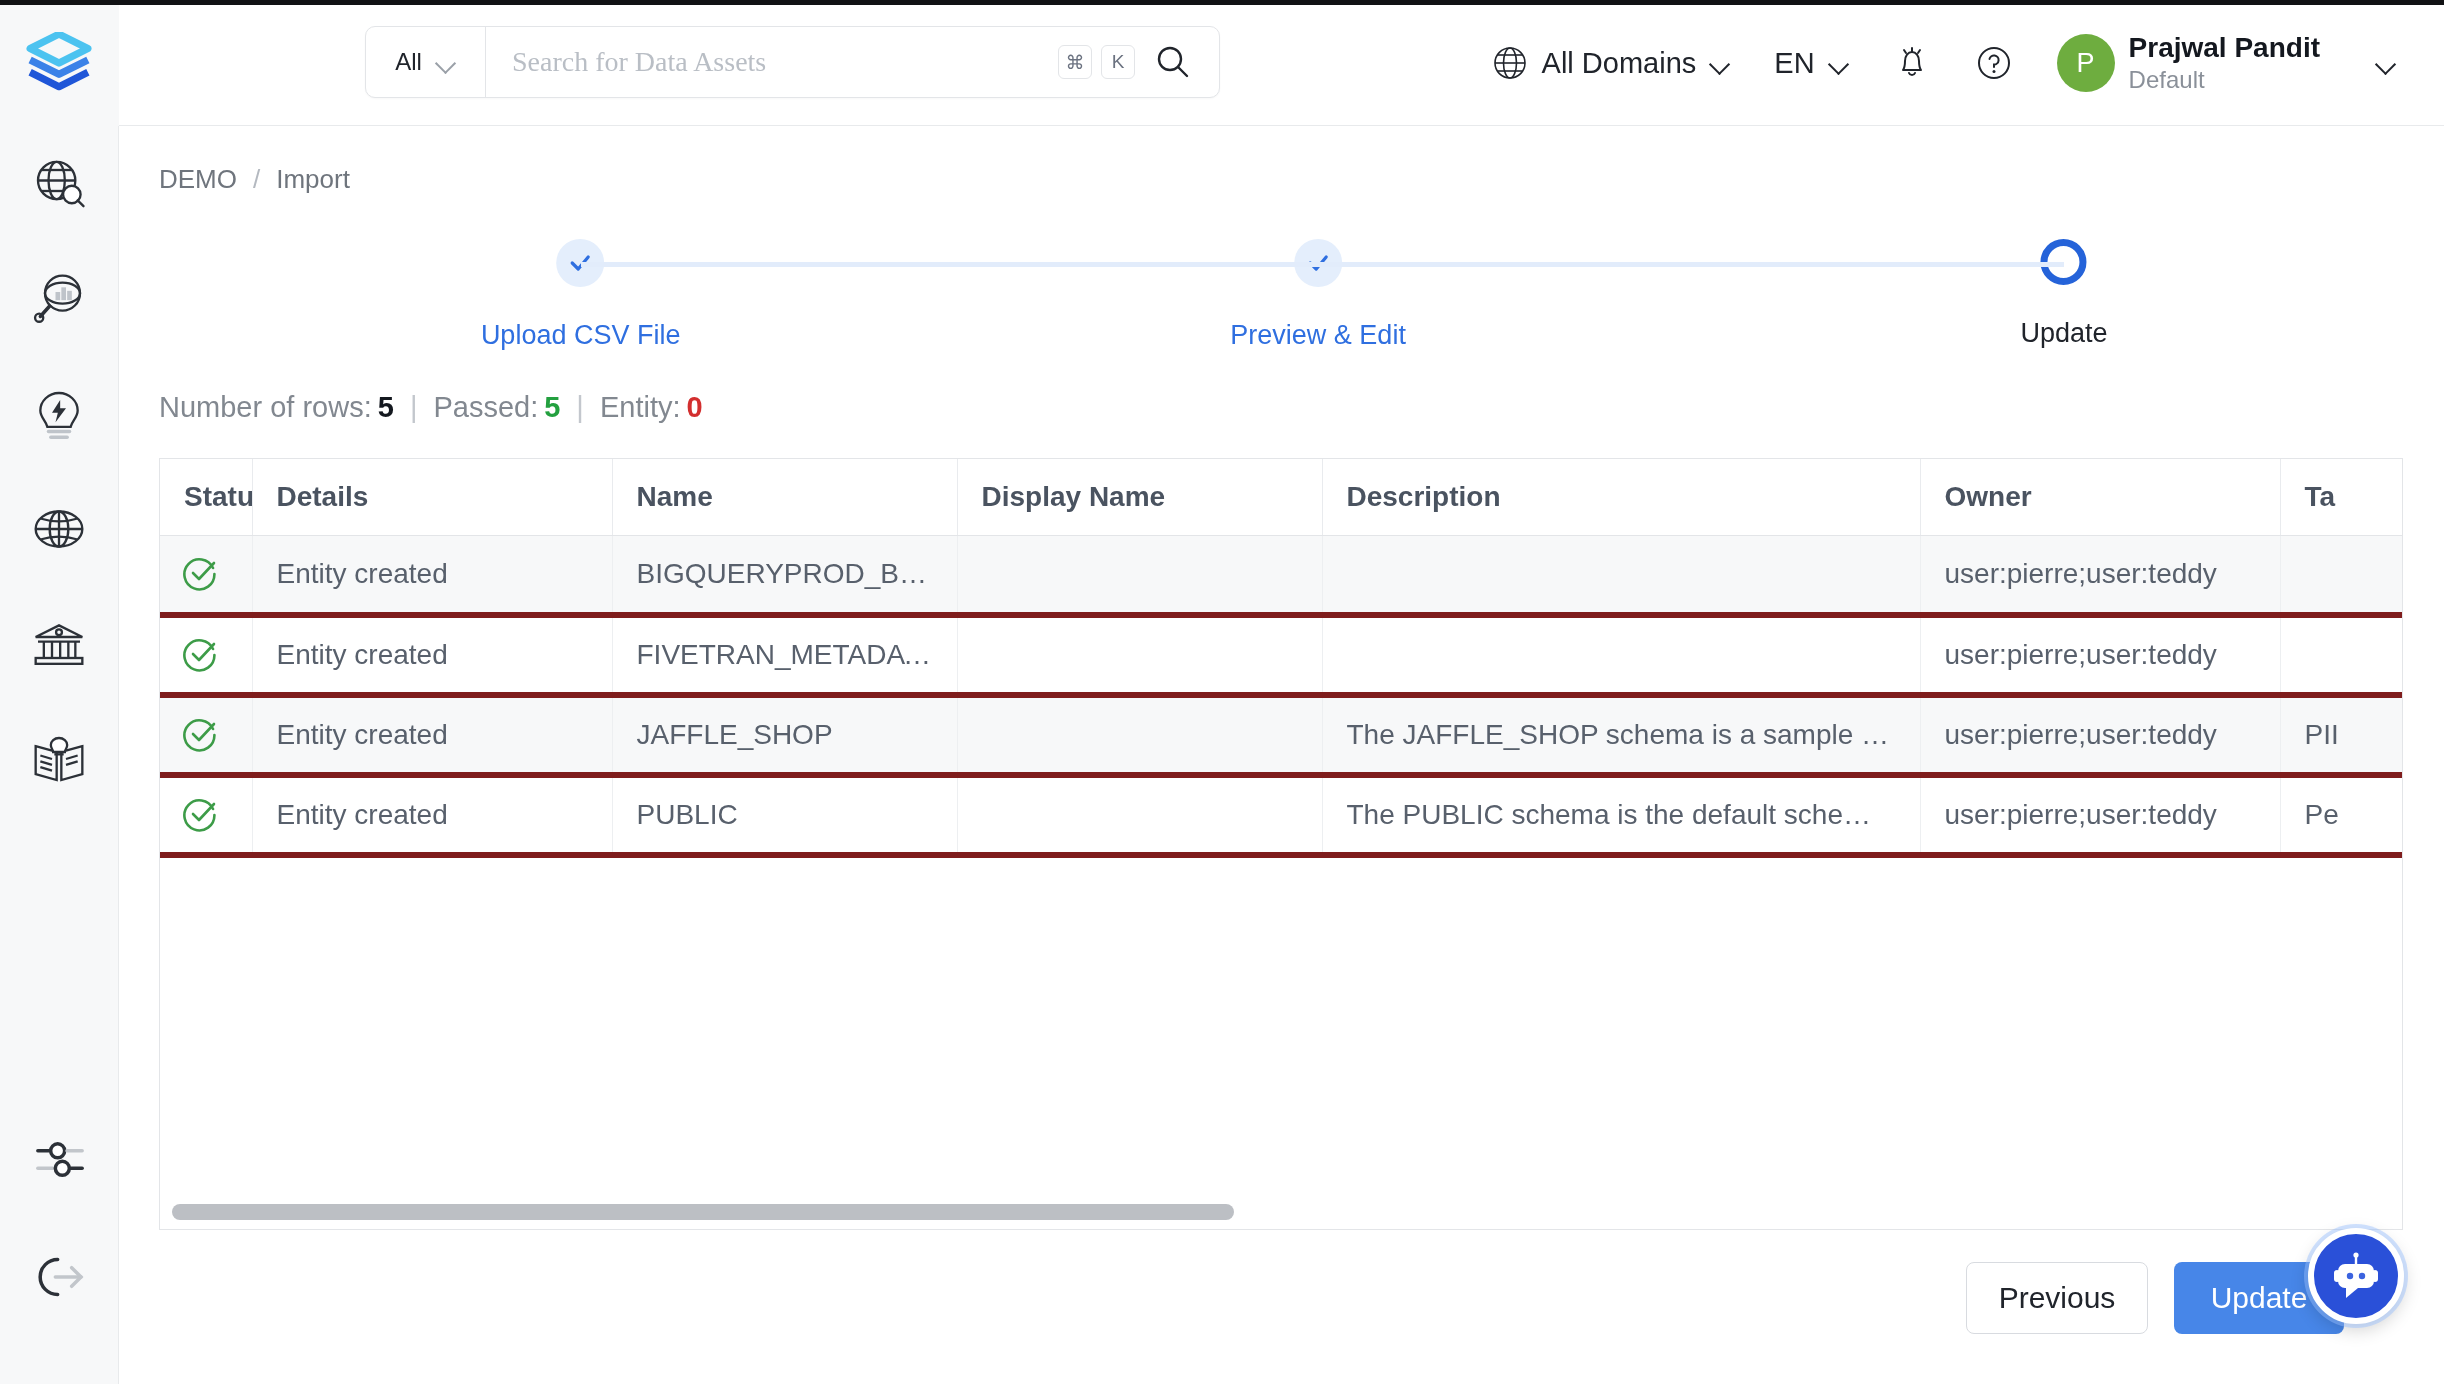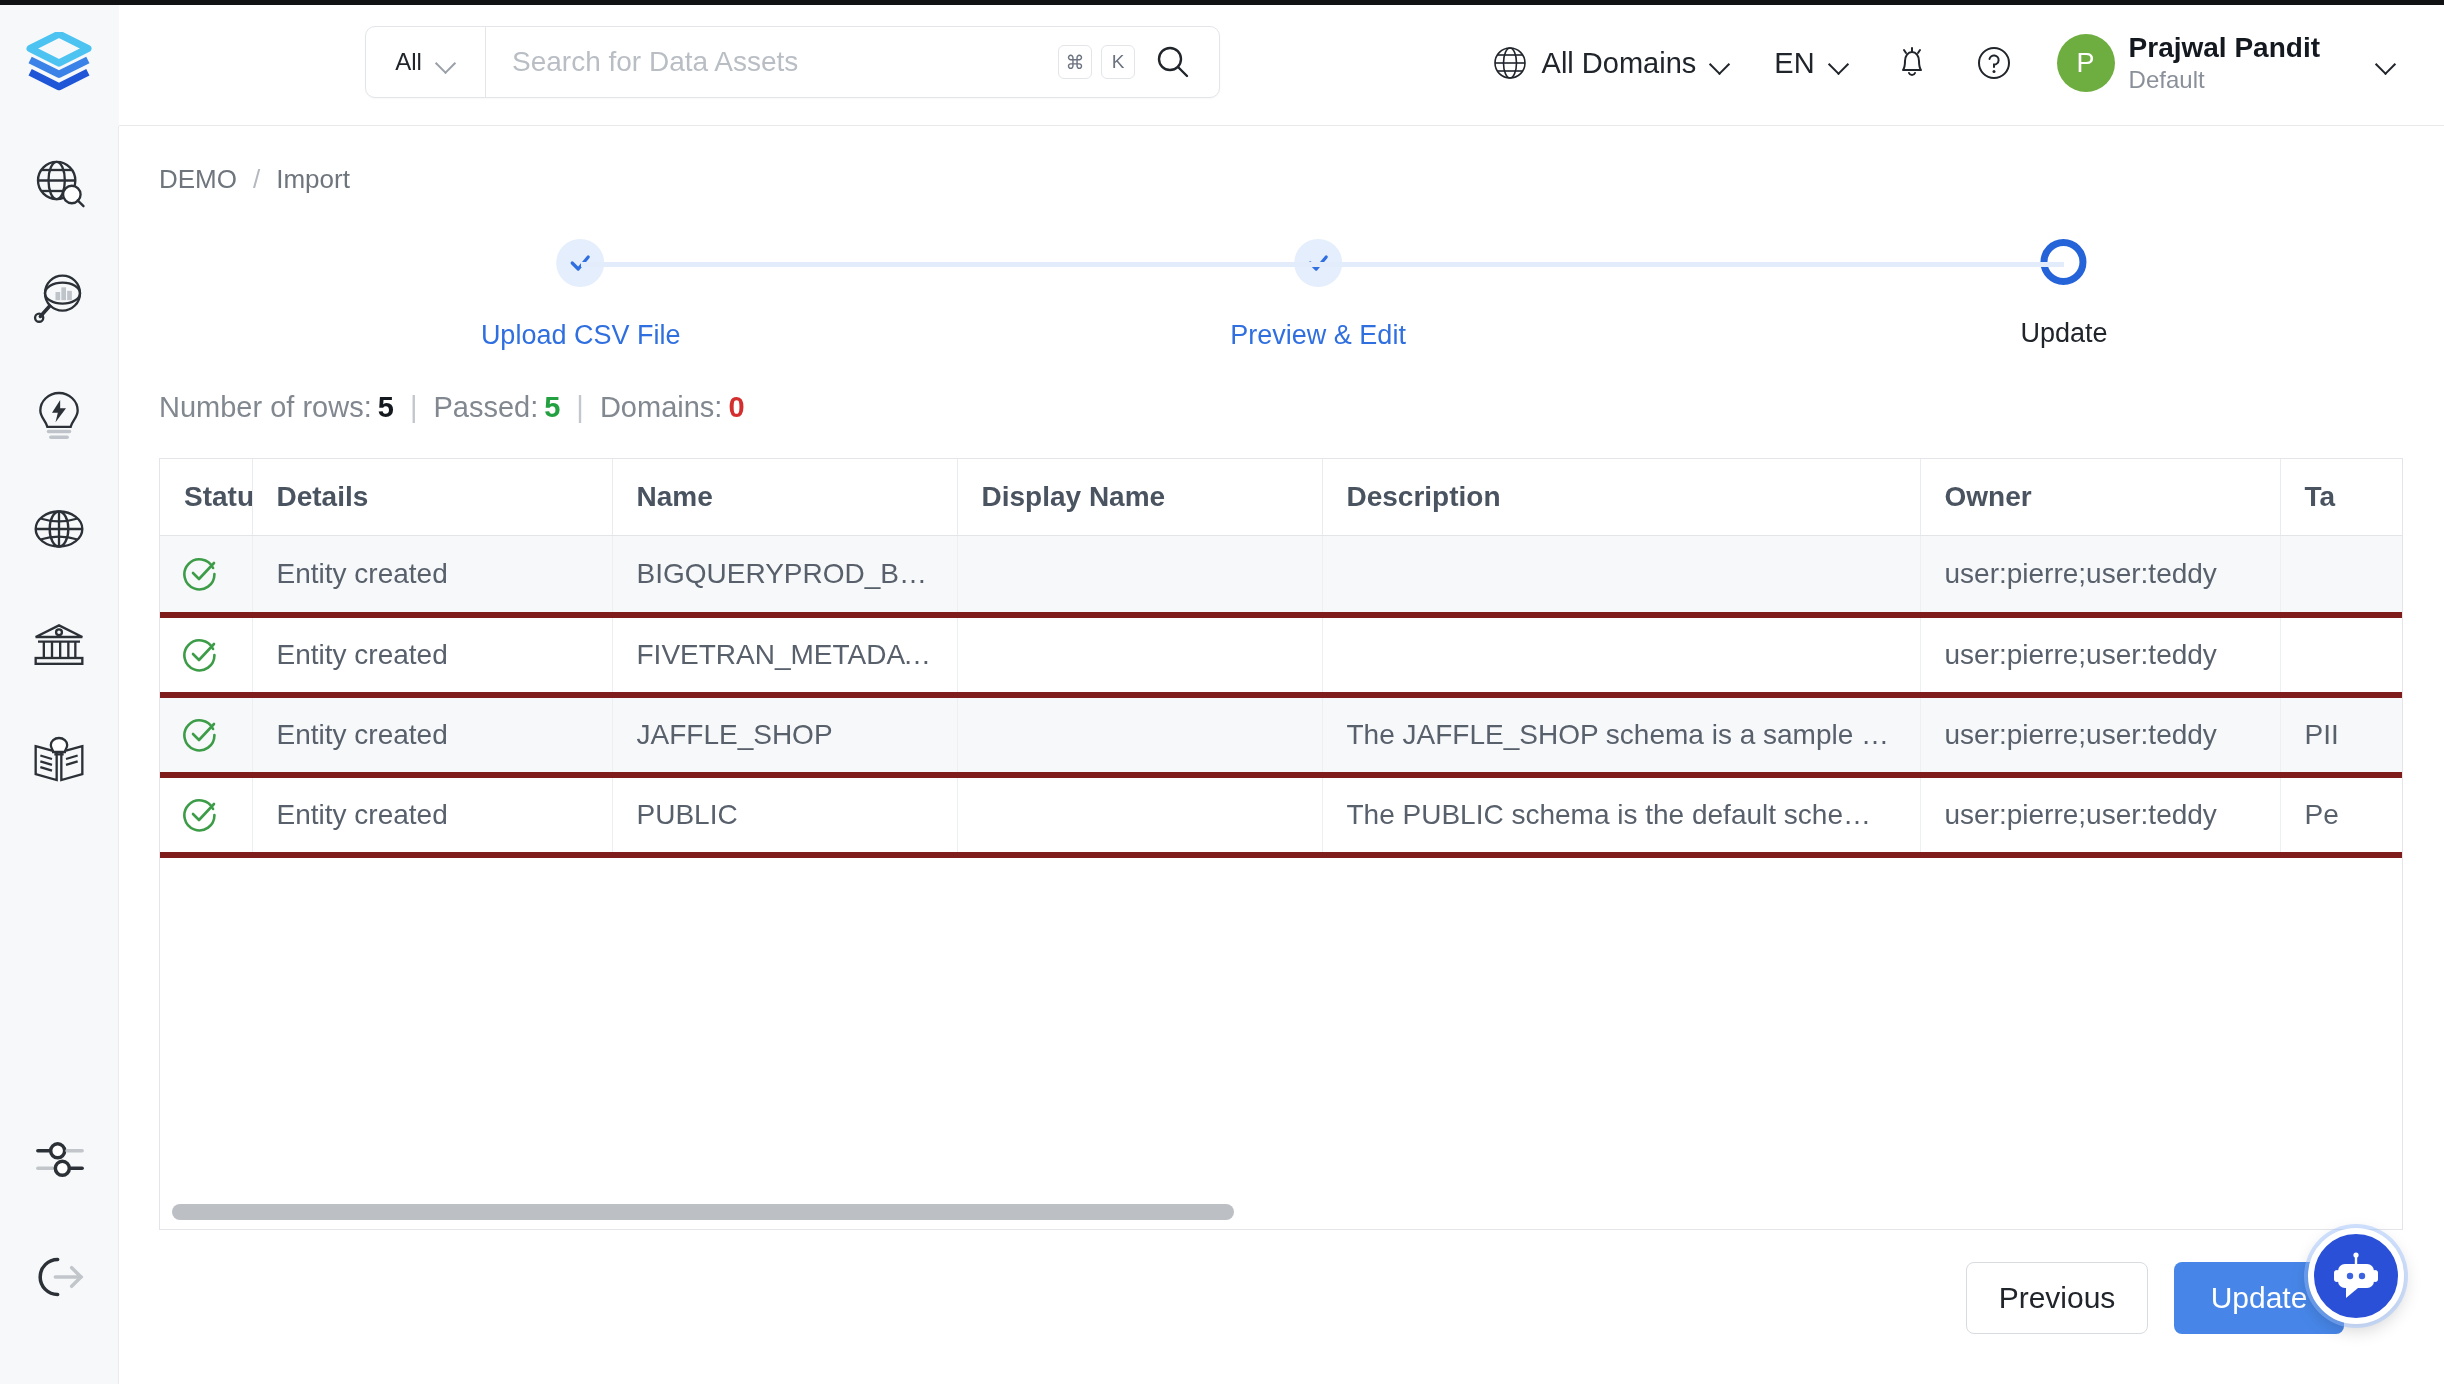--- a/index.html
+++ b/index.html
@@ -93,21 +93,21 @@
   .chev { width: 20px; height: 12px; position: relative; flex: none; }
   .chev::before {
     content: ""; position: absolute; left: 2px; top: 0;
     width: 13px; height: 13px;
     border-right: 2.5px solid #9aa0a8; border-bottom: 2.5px solid #9aa0a8;
     transform: rotate(45deg);
   }
   .chev.dark::before { border-color: #20242b; }
   .search-input {
     flex: 1; height: 100%; border: none; outline: none; background: transparent;
-    font-family: Liberation Sans, sans-serif; font-size: 28px; color: #20242b;
+    font-family: Liberation Serif, serif; font-size: 28px; color: #20242b;
     padding-left: 26px;
   }
   .search-input::placeholder { color: #b9bec5; }
   .kbd-wrap { display: flex; align-items: center; gap: 9px; padding-right: 18px; }
   .kbd {
     min-width: 34px; height: 34px; padding: 0 6px;
     border: 1px solid #e3e5e8; border-radius: 6px;
     display: flex; align-items: center; justify-content: center;
     font-size: 19px; color: #6b7280; background: #fff;
   }
@@ -519,21 +519,21 @@
         </div>
       </div>
 
       <div class="summary">
         <span>Number of rows:</span>
         <b>5</b>
         <span class="pipe">|</span>
         <span>Passed:</span>
         <b class="pass">5</b>
         <span class="pipe">|</span>
-        <span>Domains:</span>
+        <span>Entity:</span>
         <b class="fail">0</b>
       </div>
 
       <div class="table-wrap">
         <div class="tbl-scroll">
           <table>
             <colgroup>
               <col class="col-status">
                 <col class="col-details">
                 <col class="col-name">

